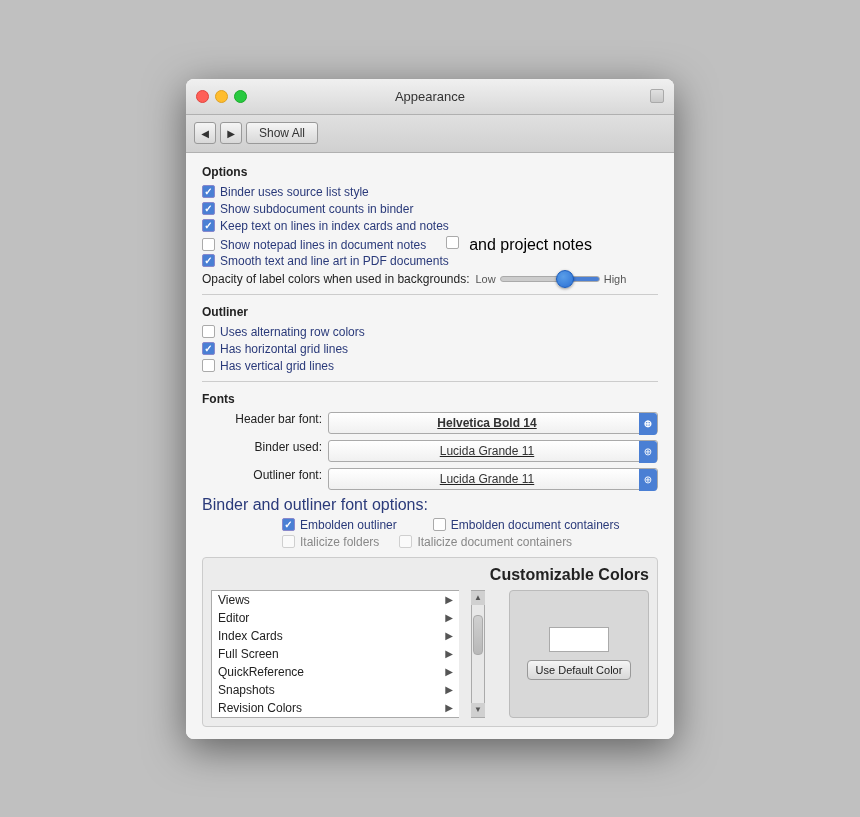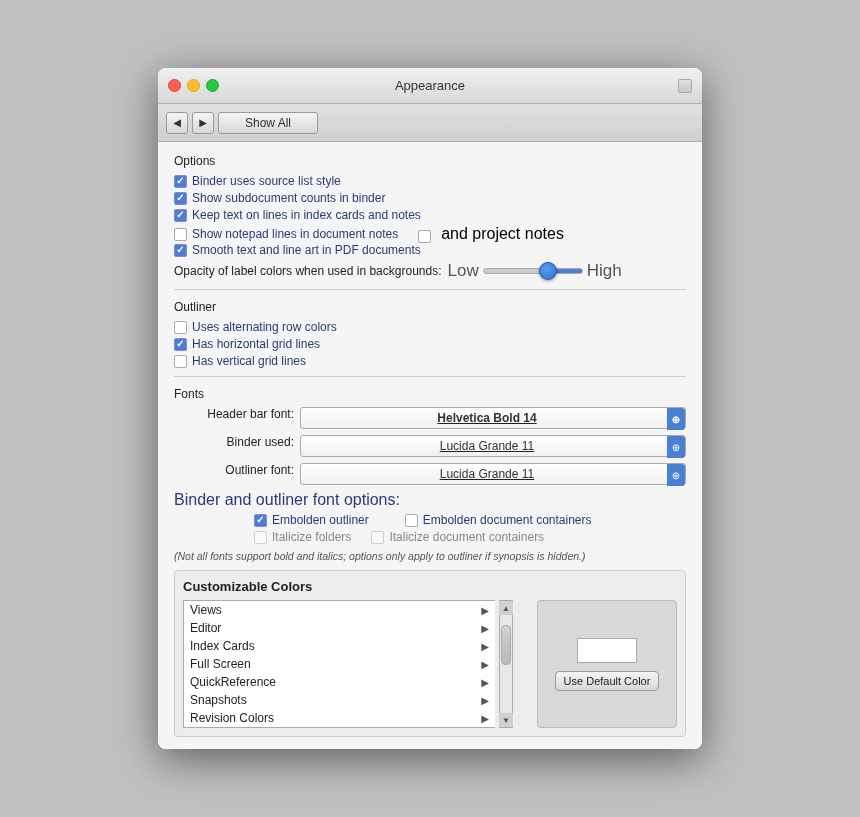--- a/index.html
+++ b/index.html
@@ -5,21 +5,21 @@
     * { box-sizing: border-box; margin: 0; padding: 0; }
     body {
       background: #c0c0c0;
       display: flex;
       justify-content: center;
       align-items: center;
       min-height: 100vh;
       font-family: -apple-system, 'Lucida Grande', sans-serif;
     }
     .window {
-      width: 544px;
+      width: 488px;
       background: #ececec;
       border-radius: 8px;
       box-shadow: 0 10px 40px rgba(0,0,0,0.5), inset 0 0 0 1px rgba(255,255,255,0.6);
       overflow: hidden;
     }
     .titlebar {
       background: linear-gradient(to bottom, #f0f0f0, #d8d8d8);
       height: 36px;
       display: flex;
       align-items: center;
@@ -74,36 +74,36 @@
       border-radius: 3px;
       cursor: pointer;
       display: flex;
       align-items: center;
       justify-content: center;
       font-size: 10px;
       color: #333;
     }
     .show-all-btn {
       height: 22px;
-      padding: 0 26px;
+      padding: 0 12px;
       background: linear-gradient(to bottom, #f5f5f5, #d8d8d8);
       border: 1px solid #999;
       border-radius: 3px;
       cursor: pointer;
       font-size: 12px;
       color: #333;
       text-align: right;
     }
     .content {
       padding: 12px 16px;
       background: #f5f5f5;
     }
     .section-title {
       font-size: 12px;
-      font-weight: normal;
+      font-weight: bold;
       color: #222;
       margin-bottom: 6px;
       margin-top: 10px;
     }
     .section-title:first-child { margin-top: 0; }
     .option-row {
       display: flex;
       align-items: center;
       margin-bottom: 3px;
       font-size: 12px;
@@ -137,21 +137,21 @@
       font-size: 12px;
       color: #222;
       margin-top: 4px;
       gap: 6px;
     }
     .slider-container {
       display: flex;
       align-items: center;
       gap: 4px;
     }
-    .slider-label { font-size: 17px; color: #555; }
+    .slider-label { font-size: 11px; color: #555; }
     .slider {
       width: 100px;
       height: 6px;
       background: linear-gradient(to right, #ccc 0%, #ccc 60%, #4a7fd4 60%, #4a7fd4 100%);
       border-radius: 3px;
       position: relative;
       border: 1px solid #aaa;
     }
     .slider-thumb {
       width: 18px;
@@ -228,32 +228,33 @@
       margin-top: 6px;
     }
     .colors-section {
       background: #ececec;
       border: 1px solid #ccc;
       border-radius: 4px;
       padding: 8px;
       margin-top: 8px;
     }
     .colors-title {
-      font-size: 13px;
+      font-size: 16px;
       font-weight: bold;
       color: #222;
       margin-bottom: 6px;
+      text-align: right;
     }
     .colors-content {
       display: flex;
       gap: 8px;
     }
     .color-list-container {
       display: flex;
-      gap: 4px;
+      gap: 12px;
       flex: 1;
     }
     .color-list {
       background: white;
       border: 1px solid #aaa;
       border-right: none;
       flex: 1;
       min-height: 110px;
       font-size: 12px;
     }
@@ -375,21 +376,21 @@
       <div class="checkbox-custom">
           <span class="checkmark">✓</span>
         </div>
       <span>Keep text on lines in index cards and notes</span>
     </div>
     <div class="notepad-row">
       <div class="option-row" style="margin-bottom:0;">
         <div class="checkbox-custom unchecked"></div>
         <span>Show notepad lines in document notes</span>
       </div>
-      <div style="display:flex;align-items:flex-end;gap:5px;margin-left:12px;">
+      <div style="display:flex;align-items:flex-start;gap:5px;margin-left:12px;">
         <div class="checkbox-custom unchecked"></div>
         <span>and project notes</span>
       </div>
     </div>
     <div class="option-row">
       <div class="checkbox-custom">
           <span class="checkmark">✓</span>
         </div>
       <span>Smooth text and line art in PDF documents</span>
     </div>
@@ -478,23 +479,20 @@
           <div class="checkbox-custom unchecked" style="opacity:0.5;"></div>
           <span style="color:#888;">Italicize folders</span>
         </div>
         <div class="option-row" style="margin-bottom:0;margin-left:20px;color:#888;align-items:center;">
           <div class="checkbox-custom unchecked" style="opacity:0.5;"></div>
           <span style="color:#888;">Italicize document containers</span>
         </div>
       </div>
     </div>
 
-    <div class="italic-note">
-      <span>(Not all fonts support bold and italics; options only apply to outliner if synopsis is hidden.)</span>
-    </div>
 
     <div class="colors-section">
       <div class="colors-title">Customizable Colors</div>
       <div class="colors-content">
         <div class="color-list-container">
           <div class="color-list">
             <div class="color-list-item">
               <span>Views</span>
               <span class="arrow">▶</span>
             </div>

